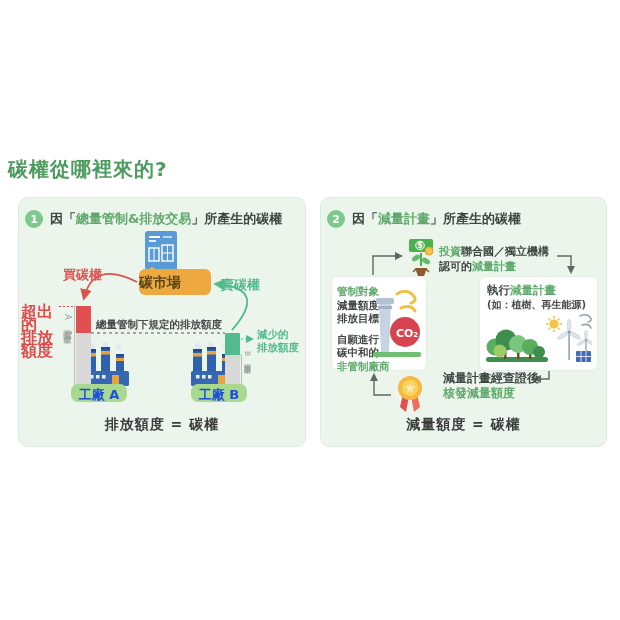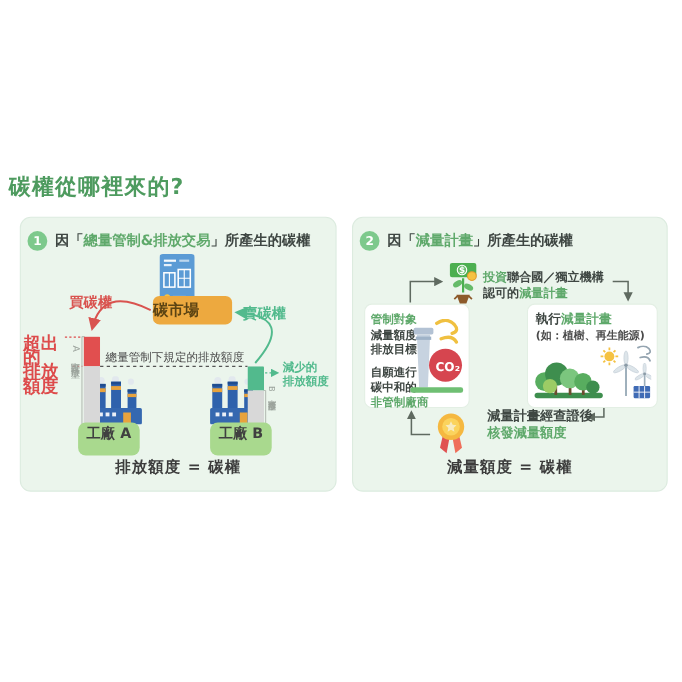--- a/index.html
+++ b/index.html
@@ -19,37 +19,37 @@
     font-weight:700;display:flex;align-items:center;justify-content:center;margin-right:7px;flex:0 0 auto;}
   .h-text{font-size:13px;font-weight:700;color:#3F4743;white-space:nowrap;}
   .h-text .hl{color:#5FA96B;}
   
   .market-box{left:120px;top:71px;width:72px;height:26px;background:#EDA93F;border-radius:6px;
     color:#5C4413;font-size:14px;font-weight:700;text-align:left;line-height:26px;z-index:3;}
   .buy-label{left:44px;top:68px;font-size:13px;font-weight:700;color:#D9534F;z-index:3;}
   .sell-label{left:202px;top:78px;font-size:13px;font-weight:700;color:#52BA8D;z-index:3;}
   .exceed-label{left:2px;top:107px;width:44px;text-align:left;font-size:16px;line-height:13px;
     font-weight:700;color:#DD4B4B;z-index:3;}
-  .quota-label{left:77px;top:120px;font-size:10.5px;color:#4A4A4A;font-weight:400;z-index:3;white-space:nowrap;}
+  .quota-label{left:77px;top:120px;font-size:10.5px;color:#4A4A4A;font-weight:700;z-index:3;white-space:nowrap;}
   .reduced-label{left:238px;top:130px;font-size:10.5px;line-height:13px;font-weight:700;color:#52BA8D;z-index:3;}
   .bar{position:absolute;width:15px;z-index:3;border-radius:1px;overflow:hidden;}
   .bar-a{left:57px;top:108px;height:80px;}
   .bar-b{left:206px;top:135px;height:53px;}
   .seg-red{background:#E14F4F;height:27px;}
   .seg-gray-a{background:#D8D8D8;height:53px;}
   .seg-green{background:#52BA8D;height:22px;}
   .seg-gray-b{background:#D8D8D8;height:31px;}
   .v-label{position:absolute;writing-mode:vertical-rl;color:#9AA29B;z-index:3;}
   .v-a{left:43px;top:116px;font-size:8.5px;letter-spacing:2px;}
   .v-b{left:223px;top:153px;font-size:7.5px;letter-spacing:1px;}
   .factory{position:absolute;width:48px;height:44px;z-index:2;}
   .f-a{left:64px;top:144px;}
   .f-b{left:170px;top:144px;}
-  .factory-label{position:absolute;top:186px;width:56px;height:30px;background:#A9D98E;border-radius:7px;
-    color:#404040;font-size:13px;font-weight:700;text-align:center;line-height:21px;z-index:4;}
+  .factory-label{position:absolute;top:186px;width:56px;height:18px;background:#A9D98E;border-radius:7px;
+    color:#1d4ed8;font-size:13px;font-weight:700;text-align:center;line-height:21px;z-index:4;}
   .fl-a{left:52px;}
   .fl-b{left:172px;}
   .equation{position:absolute;left:0;top:218px;width:100%;text-align:center;font-size:14px;
     font-weight:700;color:#3C3C3C;letter-spacing:1px;z-index:3;}
   .building-icon{left:126px;top:33px;width:32px;height:46px;z-index:3;}
   
   .plant-icon{left:86px;top:40px;width:28px;height:40px;z-index:3;}
   .invest-text{left:118px;top:46px;font-size:11px;line-height:15px;font-weight:700;color:#3F4743;z-index:3;}
   .invest-text .hl{color:#5FA96B;}
   .wbox{position:absolute;background:#ffffff;border:1px solid #E3EFE4;border-radius:7px;z-index:2;}

